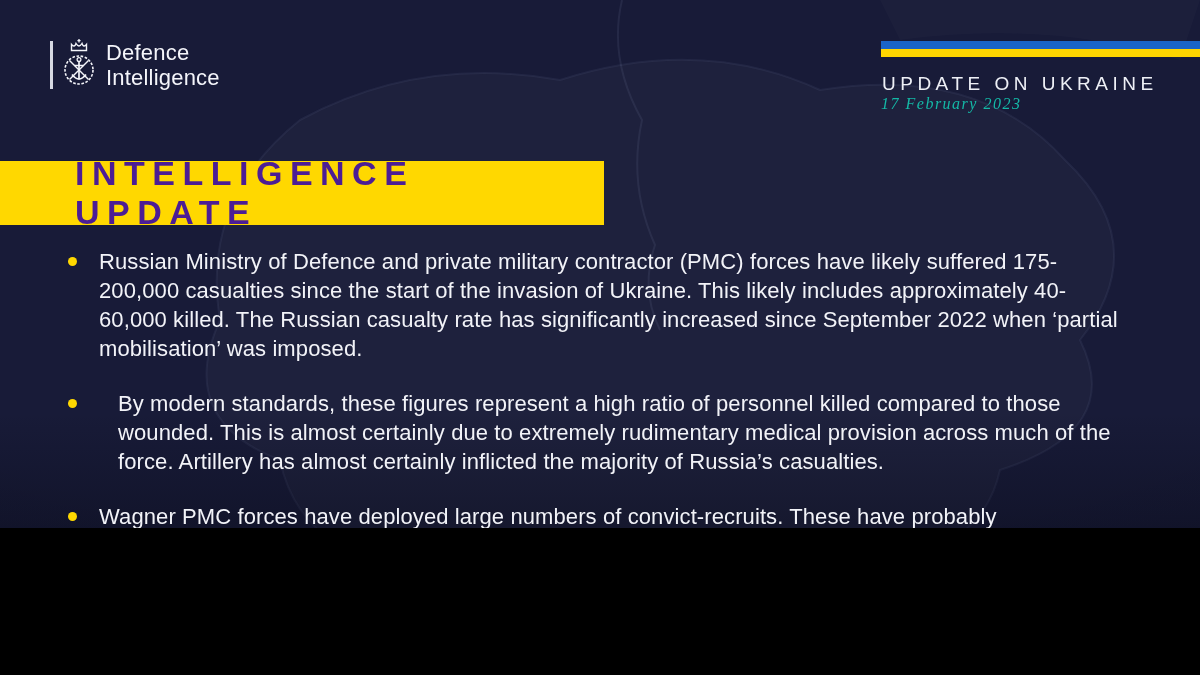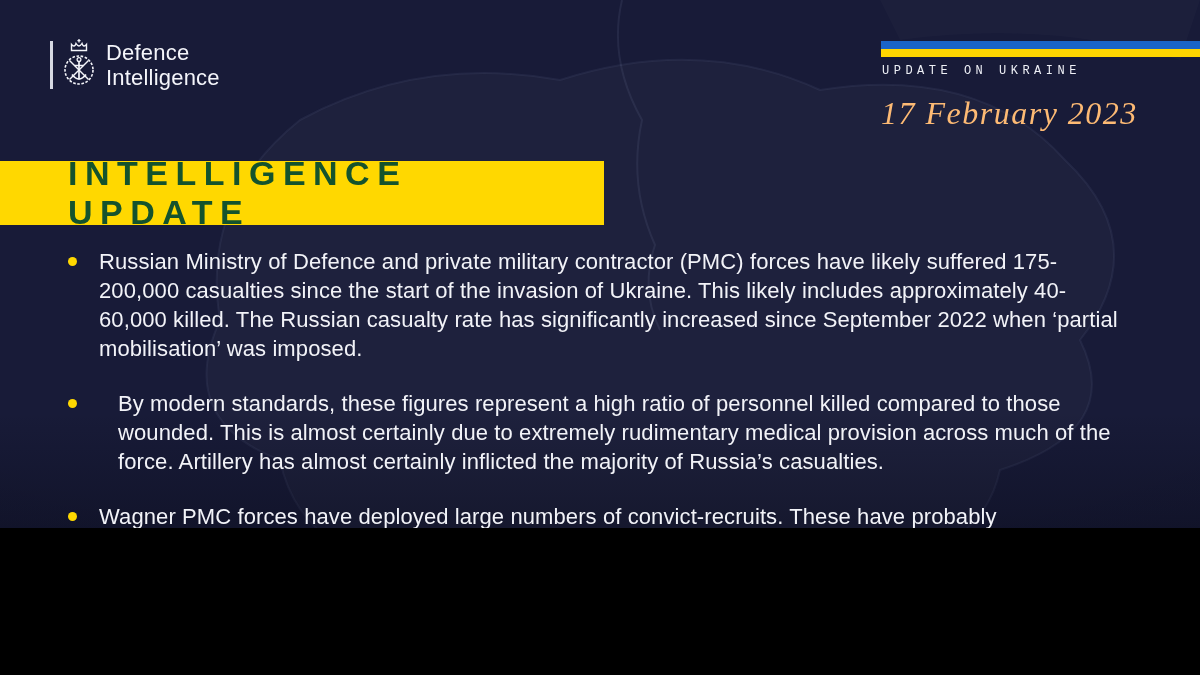--- a/index.html
+++ b/index.html
@@ -19,27 +19,27 @@
   
   .logo{position:absolute;left:50px;top:37px;display:flex;align-items:center;z-index:3;}
   .logo-bar{width:3px;height:48px;background:#e8eaf2;margin-right:9px;opacity:.92;}
   .crest{width:34px;height:56px;margin-right:10px;flex:none;}
   .logo-text{color:#f4f5fa;font-size:22px;line-height:25px;letter-spacing:.2px;}
   
   .flag-stripe{position:absolute;left:881px;top:41px;width:319px;height:16px;z-index:3;}
   .flag-stripe div{height:8px;}
   
   .update-label{
-    position:absolute;left:882px;top:64px;z-index:3;
-    color:#eef0f6;font-size:12px;letter-spacing:4.5px;font-weight:400;font-family:Liberation Mono, monospace;
+    position:absolute;left:882px;top:73px;z-index:3;
+    color:#eef0f6;font-size:19px;letter-spacing:4.5px;font-weight:400;
   }
   .date{
     position:absolute;left:881px;top:95px;z-index:3;
-    color:#fdba74;font-family:"Liberation Serif",serif;font-style:italic;
-    font-size:32px;letter-spacing:1.5px;
+    color:#14b8a6;font-family:"Liberation Serif",serif;font-style:italic;
+    font-size:16px;letter-spacing:1.5px;
   }
   
   .banner{
     position:absolute;left:0;top:161px;width:604px;height:64px;z-index:3;
     display:flex;align-items:center;
   }
   .banner span{
     padding-left:68px;font-size:34px;font-weight:bold;letter-spacing:7.5px;
     font-family:"Liberation Sans",sans-serif;
   }
@@ -91,21 +91,21 @@
 
   <div class="flag-stripe">
     <div style="background: rgb(26, 100, 200);"></div>
     <div style="background: rgb(255, 213, 0);"></div>
   </div>
 
   <div class="update-label">UPDATE ON UKRAINE</div>
   <div class="date">17 February 2023</div>
 
   <div class="banner" style="background: rgb(255, 216, 0);">
-    <span style="color: #14532d;">INTELLIGENCE UPDATE</span>
+    <span style="color: #4c1d95; margin-left: 7px;">INTELLIGENCE UPDATE</span>
   </div>
 
   <div class="bullets">
     <div class="bullet-row">
       <span class="dot" style="background: rgb(255, 216, 0);"></span>
       <p style="color: rgb(242, 243, 248);">Russian Ministry of Defence and private military contractor (PMC) forces have likely suffered 175-200,000 casualties since the start of the invasion of Ukraine. This likely includes approximately 40-60,000 killed.  The Russian casualty rate has significantly increased since September 2022 when ‘partial mobilisation’ was imposed.</p>
     </div>
     <div class="bullet-row">
       <span class="dot" style="background: rgb(255, 216, 0);"></span>
       <p style="color: rgb(242, 243, 248); margin-left: 19px;">By modern standards, these figures represent a high ratio of personnel killed compared to those wounded. This is almost certainly due to extremely rudimentary medical provision across much of the force. Artillery has almost certainly inflicted the majority of Russia’s casualties.</p>

